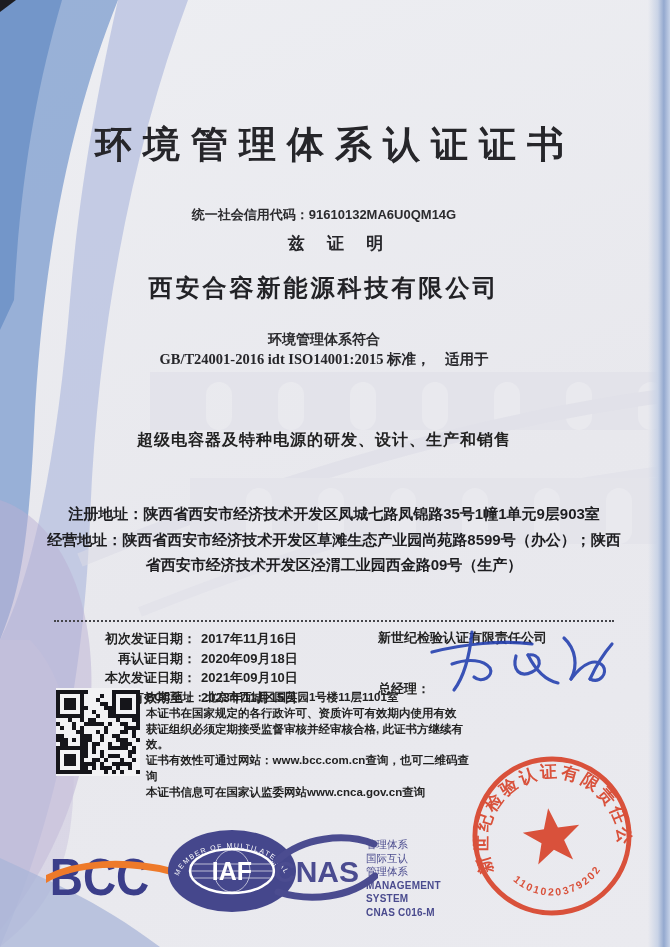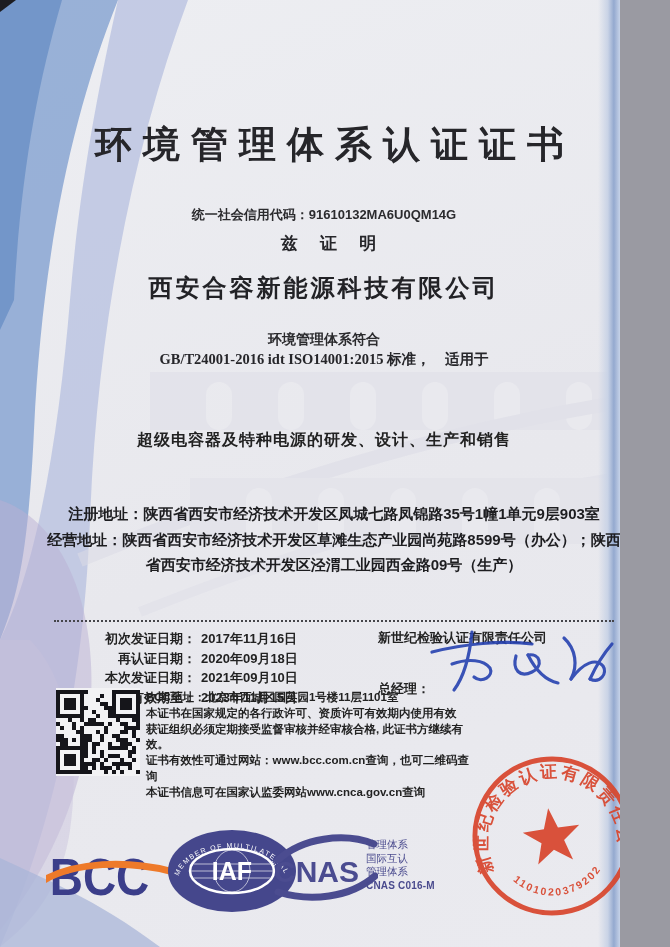--- a/index.html
+++ b/index.html
@@ -1,25 +1,25 @@
 <!DOCTYPE html>
 <html><head>
 <meta charset="utf-8">
 <style>
   html,body{margin:0;padding:0;}
   body{width:670px;height:947px;font-family:"Liberation Sans",sans-serif;background:#9a9aa2;}
-  .page{position:relative;width:620px;height:947px;overflow:hidden;
+  .page{position:relative;width:670px;height:947px;overflow:hidden;
         background:linear-gradient(160deg,#edeef2 0%,#e8e8ed 55%,#eaeaef 100%);}
   .abs{position:absolute;}
   .center{left:0;width:648px;text-align:center;}
   .serif{font-family:"Liberation Serif",serif;}
   .title{top:120px;font-size:37px;letter-spacing:11px;padding-left:11px;color:#26262a;font-weight:600;}
   .regline{top:189px;font-size:13px;font-weight:bold;color:#2b2b2e;}
   .creditline{top:206px;font-size:13px;font-weight:bold;color:#2b2b2e;}
-  .certify{top:232px;font-size:17px;letter-spacing:9px;padding-left:9px;color:#26262a;font-weight:600;}
+  .certify{top:232px;font-size:17px;letter-spacing:9px;padding-left:16px;color:#26262a;font-weight:600;}
   .company{top:272px;font-size:24px;letter-spacing:3px;color:#222226;font-weight:600;text-align:center;}
   .conform{top:331px;font-size:14px;font-weight:bold;color:#2b2b2e;}
   .standard{top:350px;font-size:14.5px;color:#26262a;font-weight:600;}
   .scope{top:430px;font-size:16px;font-weight:bold;letter-spacing:1px;color:#222;}
   .addresses{top:501px;left:42px;width:584px;font-size:15px;font-weight:bold;
              line-height:25px;text-align:center;color:#1d1d20;}
   .addresses p{margin:0 0 1px 0;}
   .dotline{top:620px;left:54px;width:560px;border-top:2px dotted #45454a;height:0;}
   .dates{top:629px;left:84px;font-size:13px;font-weight:bold;color:#222;}
   .d-row{display:flex;line-height:19.5px;}
@@ -318,16 +318,17 @@
   <svg class="abs cnas-logo" viewBox="0 0 104 72">
     <path d="M4,26 C28,4 70,-2 100,10" stroke="#4b4c90" stroke-width="7" fill="none" stroke-linecap="round"></path>
     <text x="0" y="48" font-size="30" font-weight="bold" fill="#4b4c90" font-family="Liberation Sans, sans-serif">CNAS</text>
     <path d="M4,58 C36,68 76,64 101,42" stroke="#4b4c90" stroke-width="7" fill="none" stroke-linecap="round"></path>
   </svg>
 
   <div class="abs cnas-text">
     <div>管理体系</div>
     <div>国际互认</div>
     <div>管理体系</div>
+    <div class="en">MANAGEMENT SYSTEM</div>
     <div class="en">CNAS C016-M</div>
   </div>
 
 </div>
 
 </body></html>

